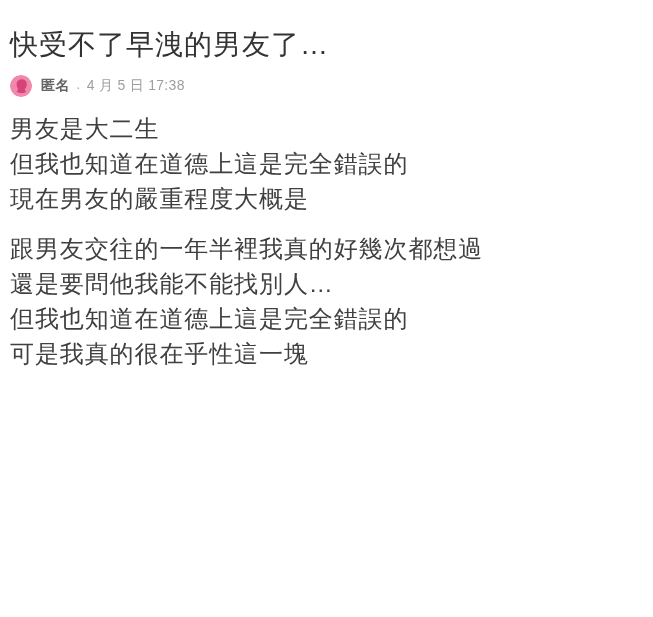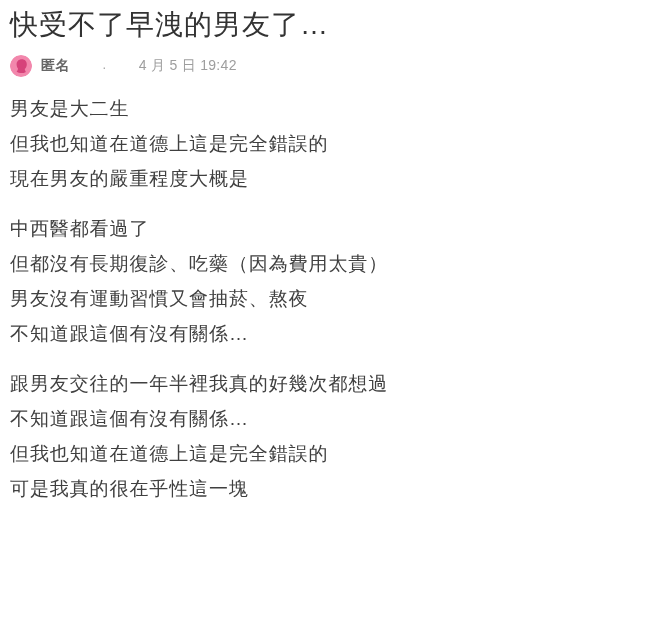--- a/index.html
+++ b/index.html
@@ -7,21 +7,21 @@
   body {
     width: 653px;
     height: 617px;
     background: #ffffff;
     font-family: "Liberation Sans", "DejaVu Sans", sans-serif;
     overflow: hidden;
   }
   .page {
     width: 653px;
     height: 617px;
-    padding: 8px 20px 0 10px;
+    padding: 28px 20px 0 10px;
     background: #ffffff;
   }
   .post-title {
     margin: 0;
     font-size: 28px;
     line-height: 34px;
     font-weight: 400;
     letter-spacing: 1px;
     color: #333333;
   }
@@ -38,21 +38,20 @@
     border-radius: 50%;
     overflow: hidden;
   }
   .avatar svg { display: block; }
   .meta-text {
     margin-left: 9px;
     font-size: 14px;
     display: flex;
     align-items: flex-end;
     white-space: nowrap;
-    gap: 26px;
   }
   .author {
     color: #666666;
     font-weight: 700;
     letter-spacing: 0.5px;
   }
   .meta-sep {
     color: #aaaaaa;
     margin: 0 6px;
   }
@@ -61,21 +60,21 @@
     letter-spacing: 0.3px;
   }
   .post-body {
     margin-top: 14px;
   }
   .para {
     margin: 0 0 15px 0;
   }
   .para:last-child { margin-bottom: 0; }
   .line {
-    font-size: 19px;
+    font-size: 24px;
     line-height: 35px;
     letter-spacing: 0.9px;
     color: #404040;
     white-space: nowrap;
   }
 </style>
 </head>
 <body>
 
 <div class="page">
@@ -93,37 +92,31 @@
                  C14.5 17.7 13.0 18.1 11.4 18.1
                  C9.6 18.1 8.0 17.6 6.6 16.7
                  C7.4 15.9 7.9 14.9 8.1 13.8
                  C7.1 12.7 6.6 11.1 6.6 9.3
                  C6.6 6.4 8.6 4.2 11.9 4.2 Z" fill="#D6437A"></path>
       </svg>
     </span>
     <span class="meta-text">
       <span class="author">匿名</span>
       <span class="meta-sep">·</span>
-      <span class="timestamp">4 月 5 日 19:42</span>
+      <span class="timestamp">4 月 5 日 17:38</span>
     </span>
   </div>
 
   <div class="post-body">
       <div class="para">
         <div class="line">男友是大二生</div>
         <div class="line">但我也知道在道德上這是完全錯誤的</div>
         <div class="line">現在男友的嚴重程度大概是</div>
       </div>
       <div class="para">
-        <div class="line">中西醫都看過了</div>
-        <div class="line">但都沒有長期復診、吃藥（因為費用太貴）</div>
-        <div class="line">男友沒有運動習慣又會抽菸、熬夜</div>
-        <div class="line">不知道跟這個有沒有關係…</div>
-      </div>
-      <div class="para">
         <div class="line">跟男友交往的一年半裡我真的好幾次都想過</div>
-        <div class="line">不知道跟這個有沒有關係…</div>
+        <div class="line">還是要問他我能不能找別人…</div>
         <div class="line">但我也知道在道德上這是完全錯誤的</div>
         <div class="line">可是我真的很在乎性這一塊</div>
       </div>
     </div>
 
 </div>
 
 </body></html>

